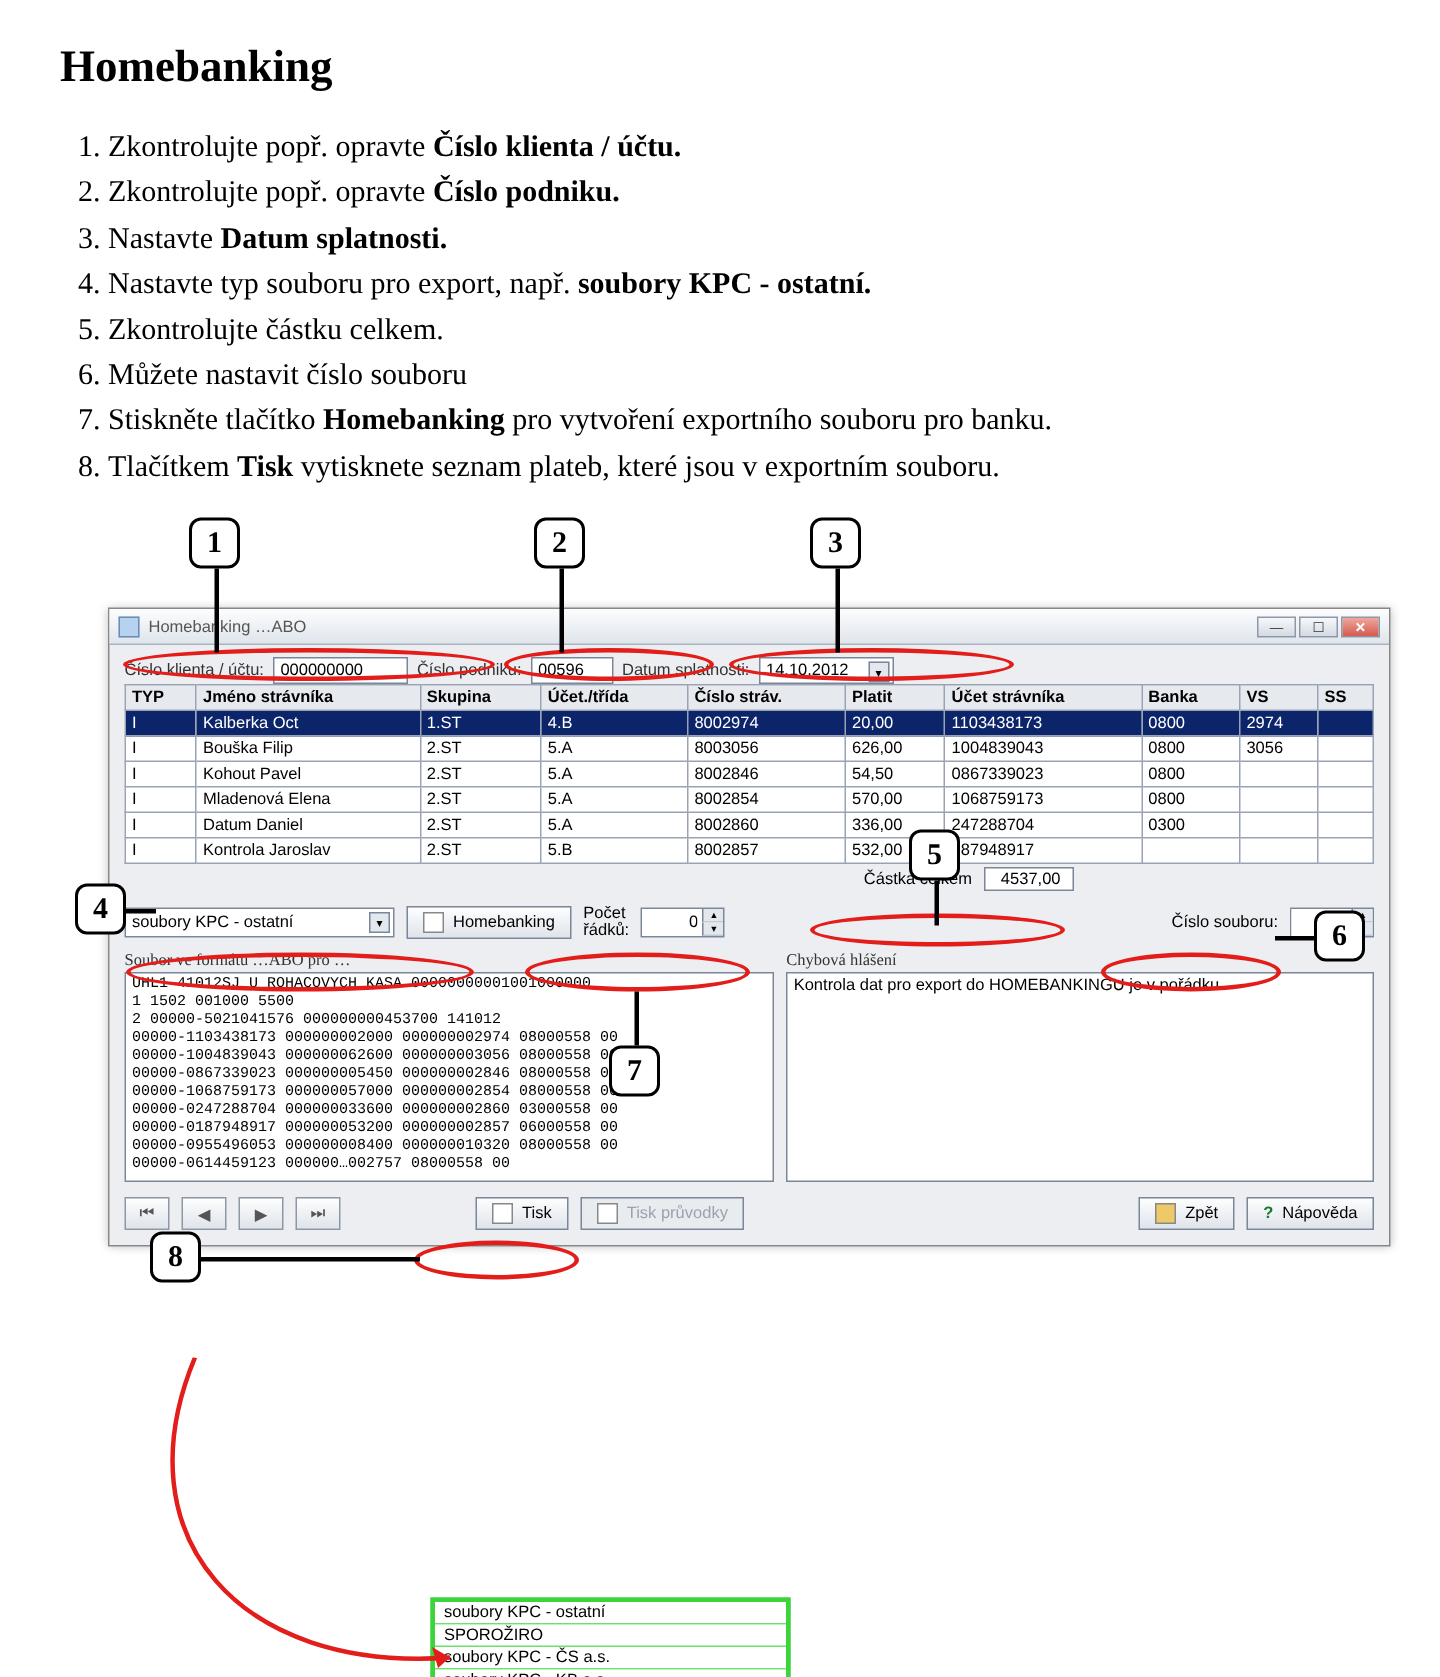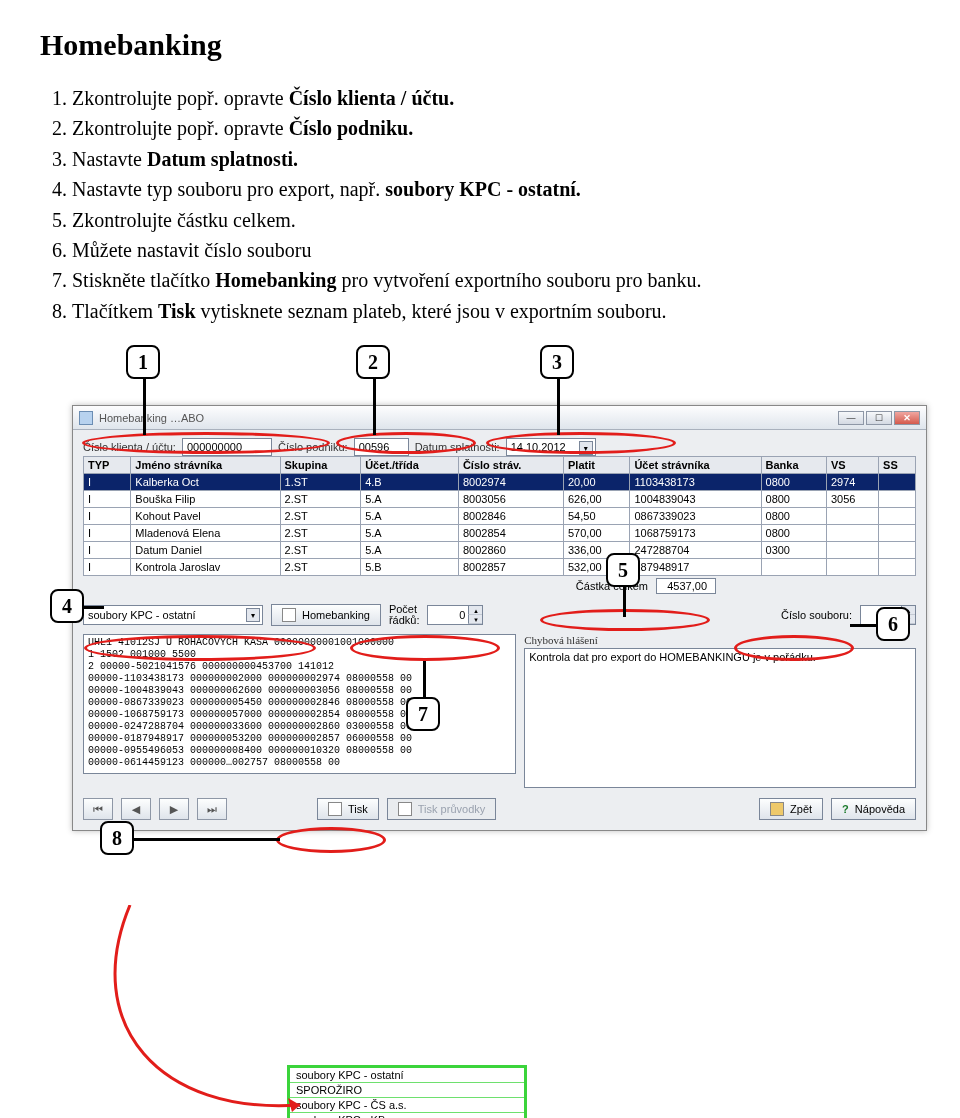--- a/index.html
+++ b/index.html
@@ -401,20 +401,21 @@
           <input type="text" value="35" style="">
           <div class="spbtns">
               <div>▴</div>
               <div>▾</div>
             </div>
         </div>
       </div>
 
       <div class="twocol">
         <div style="flex:1.05">
+          <div class="pane-title">Soubor ve formátu …ABO pro …</div>
           <div class="pane pane-left">UHL1 41012SJ U ROHACOVYCH KASA 00000000001001000000
 1 1502 001000 5500
 2 00000-5021041576 000000000453700 141012
 00000-1103438173 000000002000 000000002974 08000558 00
 00000-1004839043 000000062600 000000003056 08000558 00
 00000-0867339023 000000005450 000000002846 08000558 00
 00000-1068759173 000000057000 000000002854 08000558 00
 00000-0247288704 000000033600 000000002860 03000558 00
 00000-0187948917 000000053200 000000002857 06000558 00
 00000-0955496053 000000008400 000000010320 08000558 00

